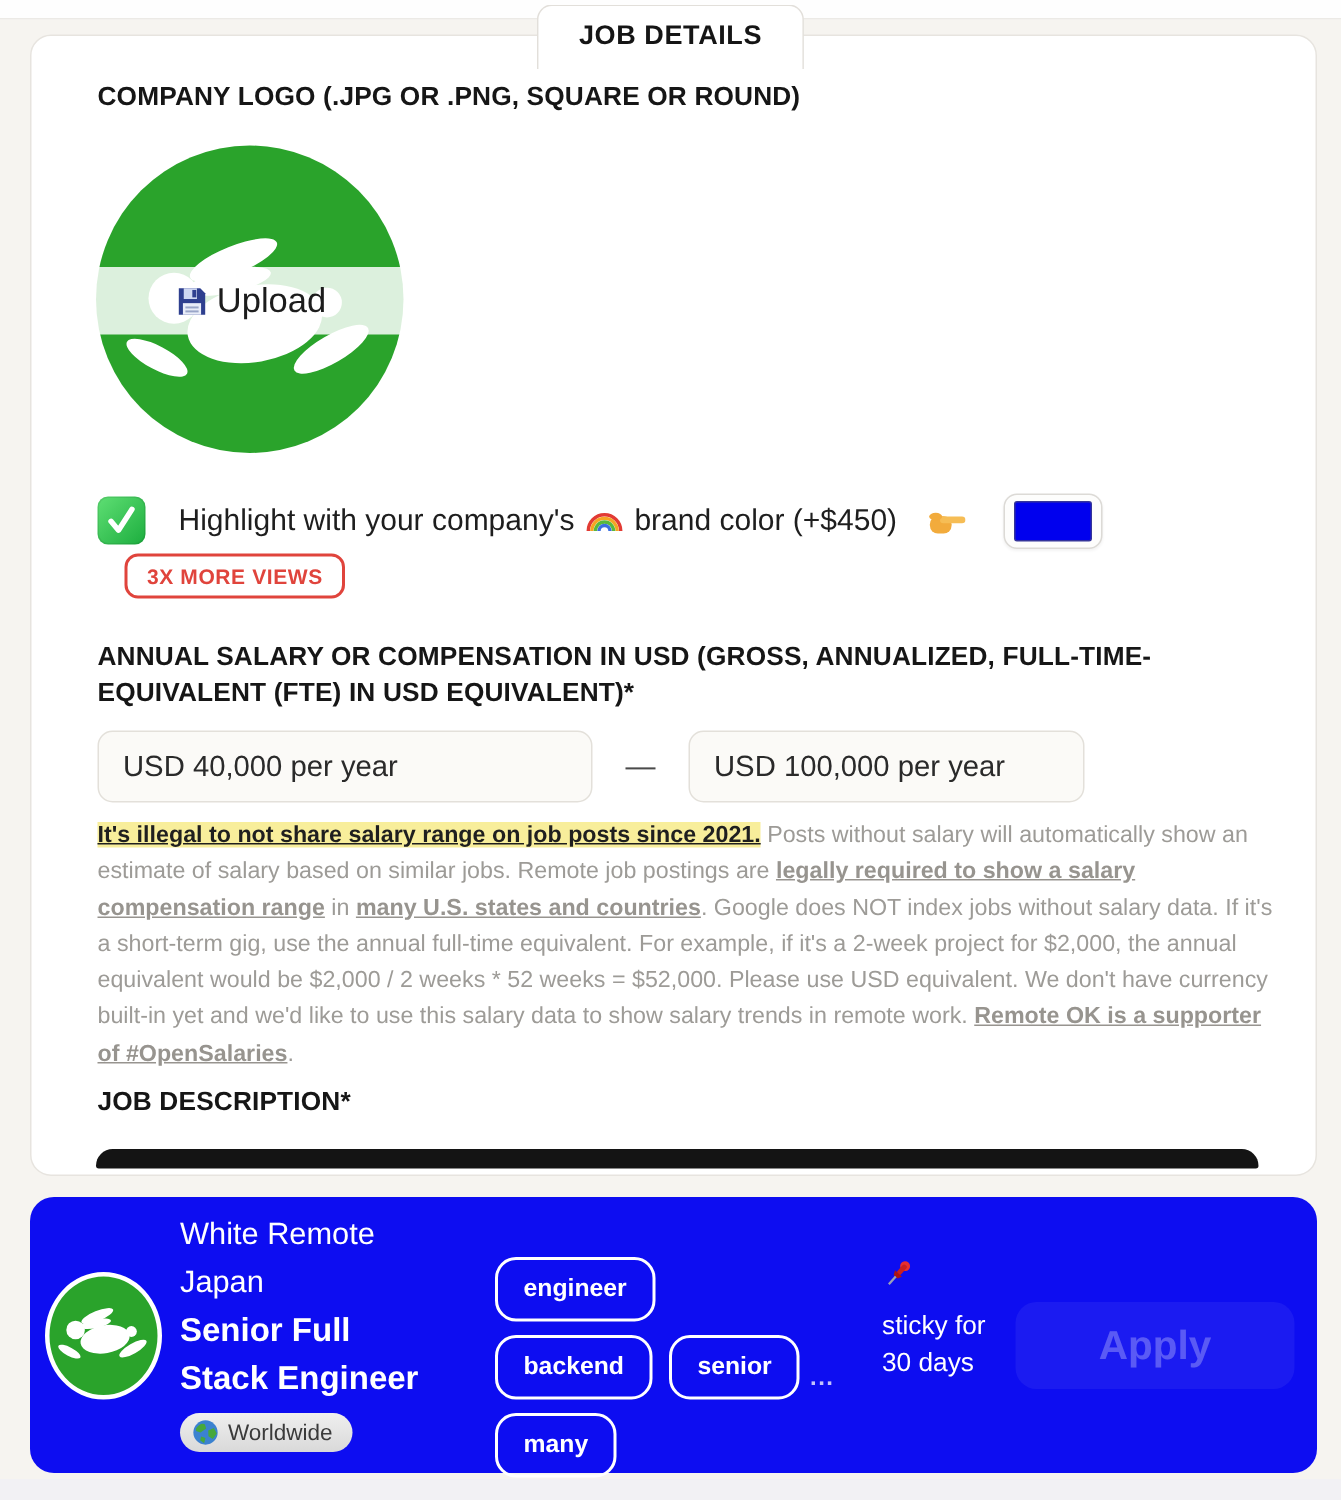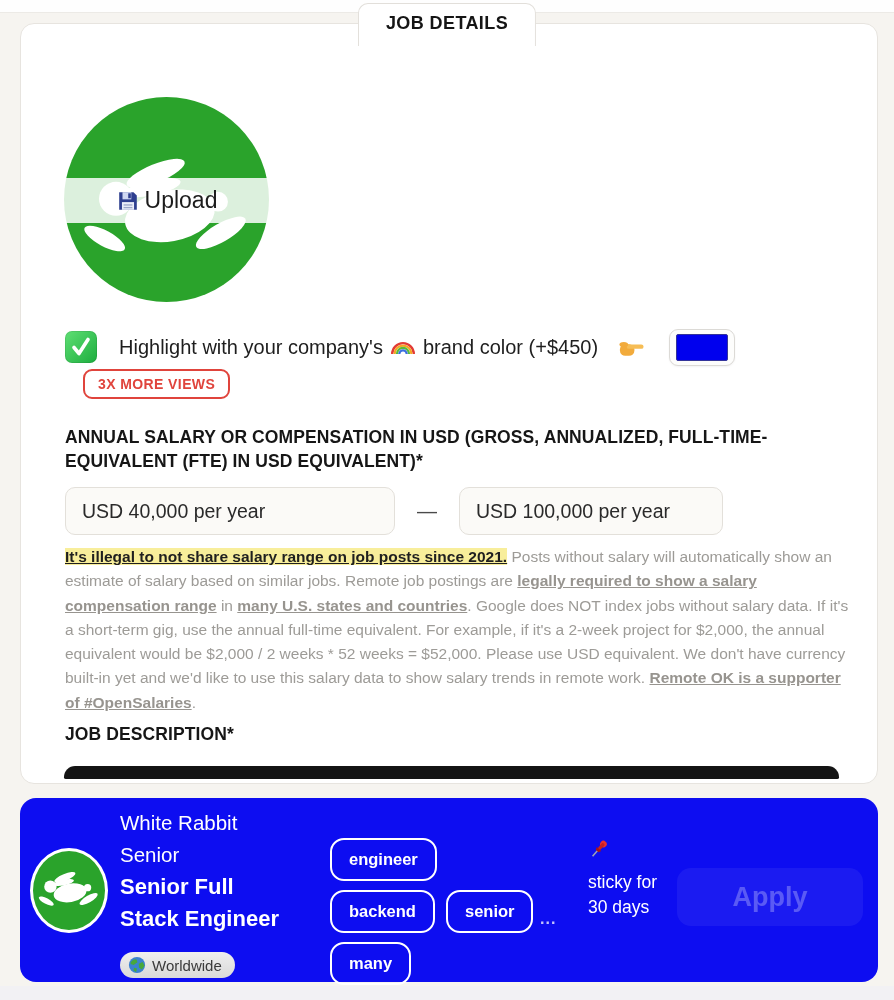--- a/index.html
+++ b/index.html
@@ -91,21 +91,21 @@
   }
   .preview-logo {
     position:absolute; left:10px; top:50px; width:78px; height:85px;
     background:#2aa32b; border:3px solid #fff; border-radius:50%;
     display:flex; align-items:center; justify-content:center; overflow:hidden;
   }
   .preview-logo svg.rabbit { width:62px; }
   .preview-company { position:absolute; left:100px; top:9px; width:162px; font-size:20.5px; font-weight:400; line-height:1.57; }
   .preview-position { position:absolute; left:100px; top:73px; width:168px; font-size:22px; font-weight:700; line-height:1.45; }
   .worldwide-pill {
-    position:absolute; left:100px; top:154px;
+    position:absolute; left:100px; top:144px;
     display:inline-flex; align-items:center; gap:6px;
     background:linear-gradient(#efefef,#d9d9d9); border-radius:13px;
     padding:4px 13px 4px 8px; color:#3a3a3a; font-size:15px;
   }
   .tags-wrap { position:absolute; left:310px; top:40px; width:206px; display:flex; flex-wrap:wrap; column-gap:11px; row-gap:9px; }
   .tag-pill {
     border:2.5px solid #fff; border-radius:14px; padding:10px 17px;
     font-size:16.5px; font-weight:700; color:#fff; white-space:nowrap;
   }
   .tags-more { position:absolute; left:520px; top:112px; font-size:16px; font-weight:700; color:rgba(255,255,255,.75); letter-spacing:1px; }
@@ -121,20 +121,21 @@
 </head>
 <body>
 
 <div class="top-strip"></div>
 <div class="bottom-strip"></div>
 
 <div class="job-details-tab">JOB DETAILS</div>
 
 <div class="form-card">
 
+  <div class="section-label lbl-logo">COMPANY LOGO (.JPG OR .PNG, SQUARE OR ROUND)</div>
 
   <div class="logo-wrap">
     <div class="logo-circle">
       <svg class="rabbit" viewBox="0 0 120 90" fill="#ffffff">
         <ellipse cx="52" cy="20" rx="22" ry="6.5" transform="rotate(-22 52 20)"></ellipse>
         <ellipse cx="50" cy="30" rx="20" ry="5.5" transform="rotate(-12 50 30)"></ellipse>
         <circle cx="24" cy="38" r="12"></circle>
         <ellipse cx="62" cy="50" rx="32" ry="18" transform="rotate(-10 62 50)"></ellipse>
         <ellipse cx="16" cy="66" rx="16" ry="5.5" transform="rotate(28 16 66)"></ellipse>
         <ellipse cx="98" cy="62" rx="20" ry="6.5" transform="rotate(-30 98 62)"></ellipse>
@@ -203,21 +204,21 @@
     <svg class="rabbit" viewBox="0 0 120 90" fill="#ffffff">
       <ellipse cx="52" cy="20" rx="22" ry="6.5" transform="rotate(-22 52 20)"></ellipse>
       <ellipse cx="50" cy="30" rx="20" ry="5.5" transform="rotate(-12 50 30)"></ellipse>
       <circle cx="24" cy="38" r="12"></circle>
       <ellipse cx="62" cy="50" rx="32" ry="18" transform="rotate(-10 62 50)"></ellipse>
       <ellipse cx="16" cy="66" rx="16" ry="5.5" transform="rotate(28 16 66)"></ellipse>
       <ellipse cx="98" cy="62" rx="20" ry="6.5" transform="rotate(-30 98 62)"></ellipse>
       <circle cx="96" cy="40" r="7"></circle>
     </svg>
   </div>
-  <div class="preview-company">White Rabbit Senior</div>
+  <div class="preview-company">White Remote Japan</div>
   <div class="preview-position">Senior Full Stack Engineer</div>
   <div class="worldwide-pill">
     <svg width="18" height="18" viewBox="0 0 20 20">
       <circle cx="10" cy="10" r="9" fill="#3b82d0"></circle>
       <path d="M3 7 q3 -4.5 6.5 -3.2 l1 3.2 -4.2 3 -3.3 -1.2 z" fill="#47a83c"></path>
       <path d="M12 8.5 l4.2 -1.8 2.2 4 -3 4.2 -3.2 -2.2 z" fill="#47a83c"></path>
       <path d="M6.8 13 l3.2 1 -1 4 -3 -2.2 z" fill="#47a83c"></path>
     </svg>
     <span>Worldwide</span>
   </div>

